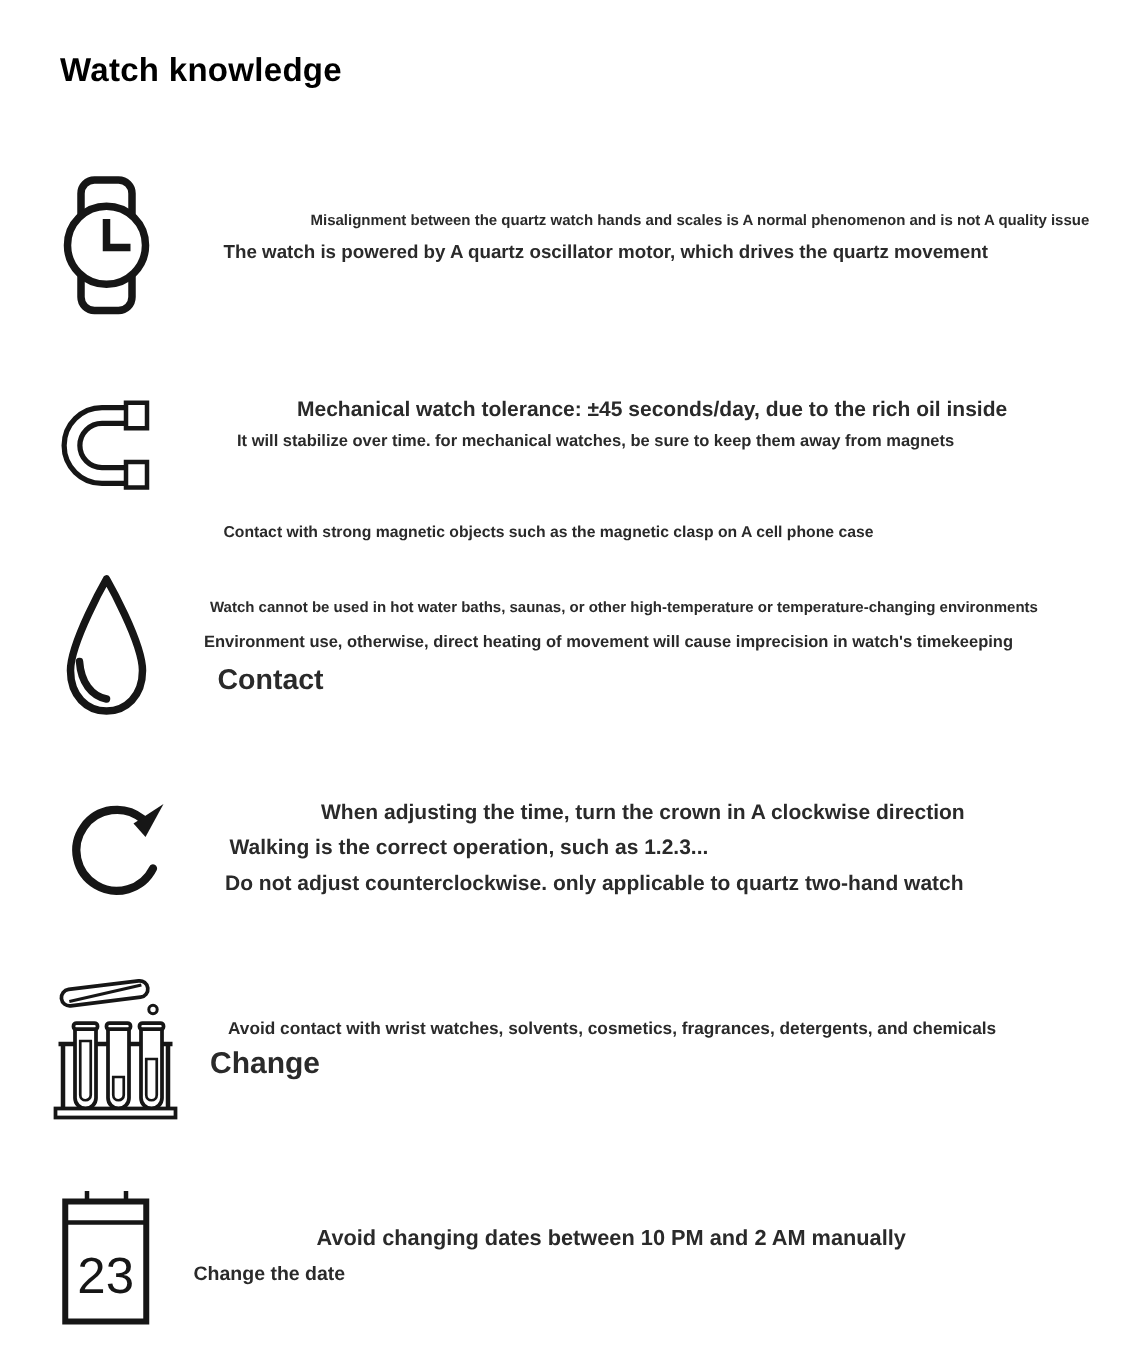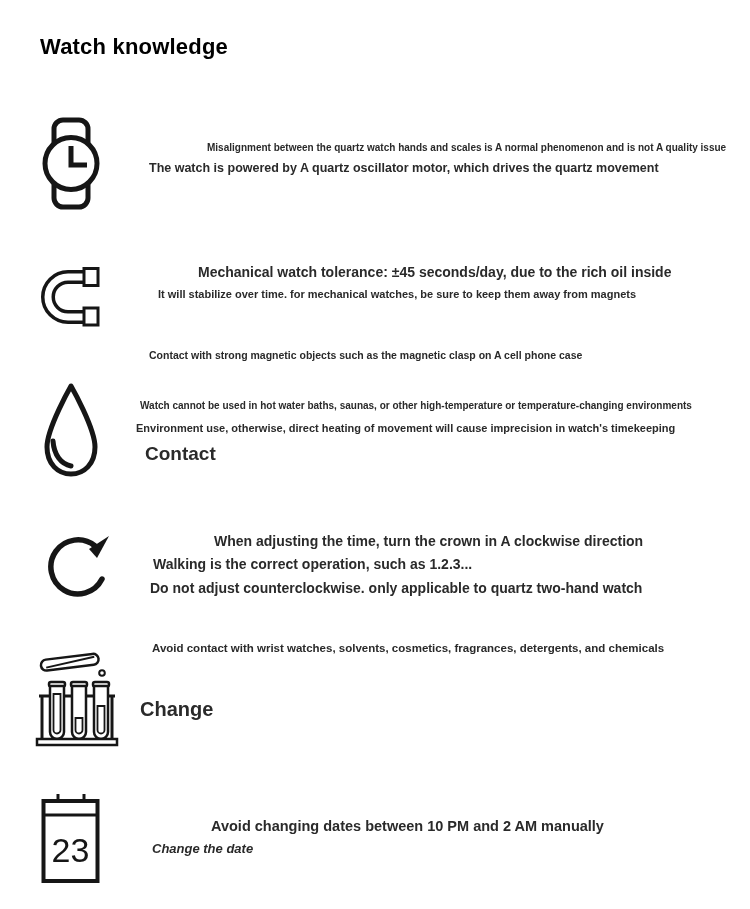--- a/index.html
+++ b/index.html
@@ -24,26 +24,26 @@
   #s3-l1 { left:140px; top:400px; font-size:10px; }
   #s3-l2 { left:136px; top:422px; font-size:11px; }
   #s3-h  { left:145px; top:443px; font-size:19px; }
 
   #s4-icon { left:45px; top:527px; }
   #s4-l1 { left:187px; top:533px; font-size:14px;margin-left:27px; }
   #s4-l2 { left:153px; top:556px; font-size:14px; }
   #s4-l3 { left:150px; top:580px; font-size:14px; }
 
   #s5-icon { left:35px; top:644px; }
-  #s5-l1 { left:152px; top:642px; font-size:11.5px;text-align:right; }
+  #s5-l1 { left:152px; top:680px; font-size:11.5px;text-align:right; }
   #s5-h  { left:140px; top:698px; font-size:20px; }
 
   #s6-icon { left:41px; top:793px; }
   #s6-l1 { left:211px; top:818px; font-size:14.5px; }
-  #s6-l2 { left:152px; top:841px; font-size:13px;font-style:italic; }
+  #s6-l2 { left:129px; top:841px; font-size:13px; }
 
   svg { display:block; }
   svg .st { stroke:#161616; fill:none; }
   svg .fw { fill:#ffffff; stroke:#161616; }
   svg .fb { fill:#161616; stroke:none; }
 </style>
 </head>
 <body>
 
 <div class="page">

